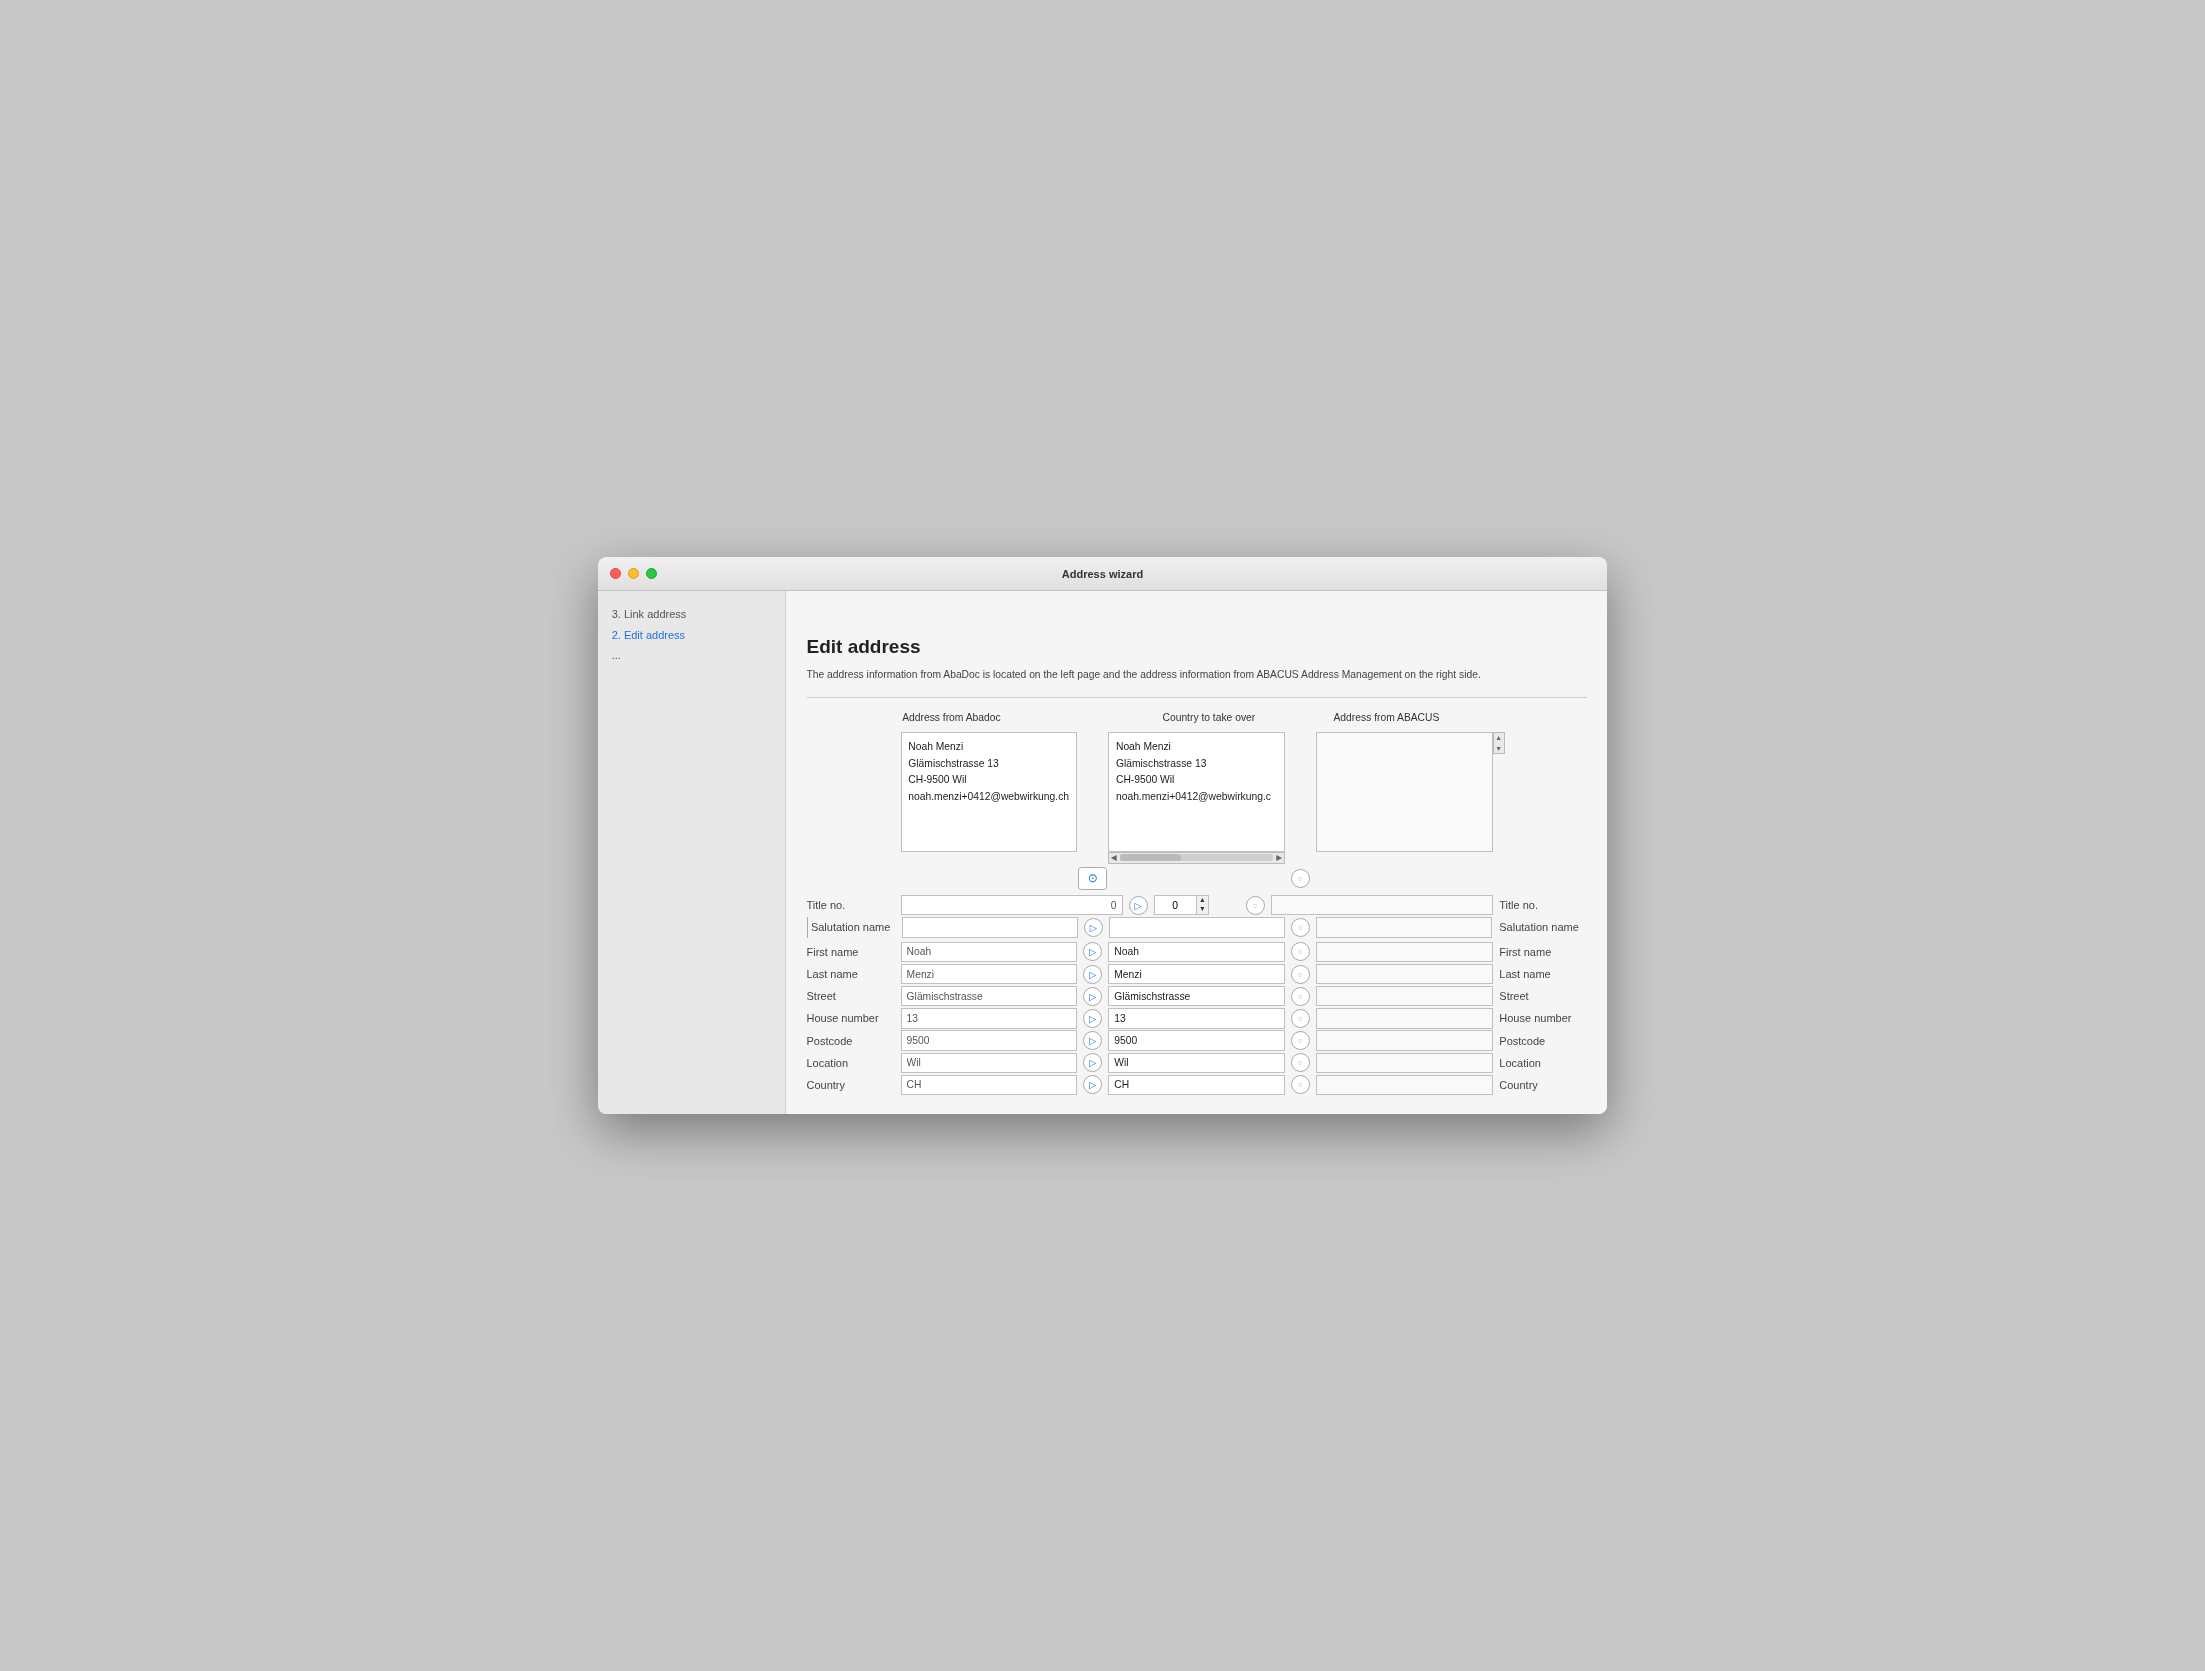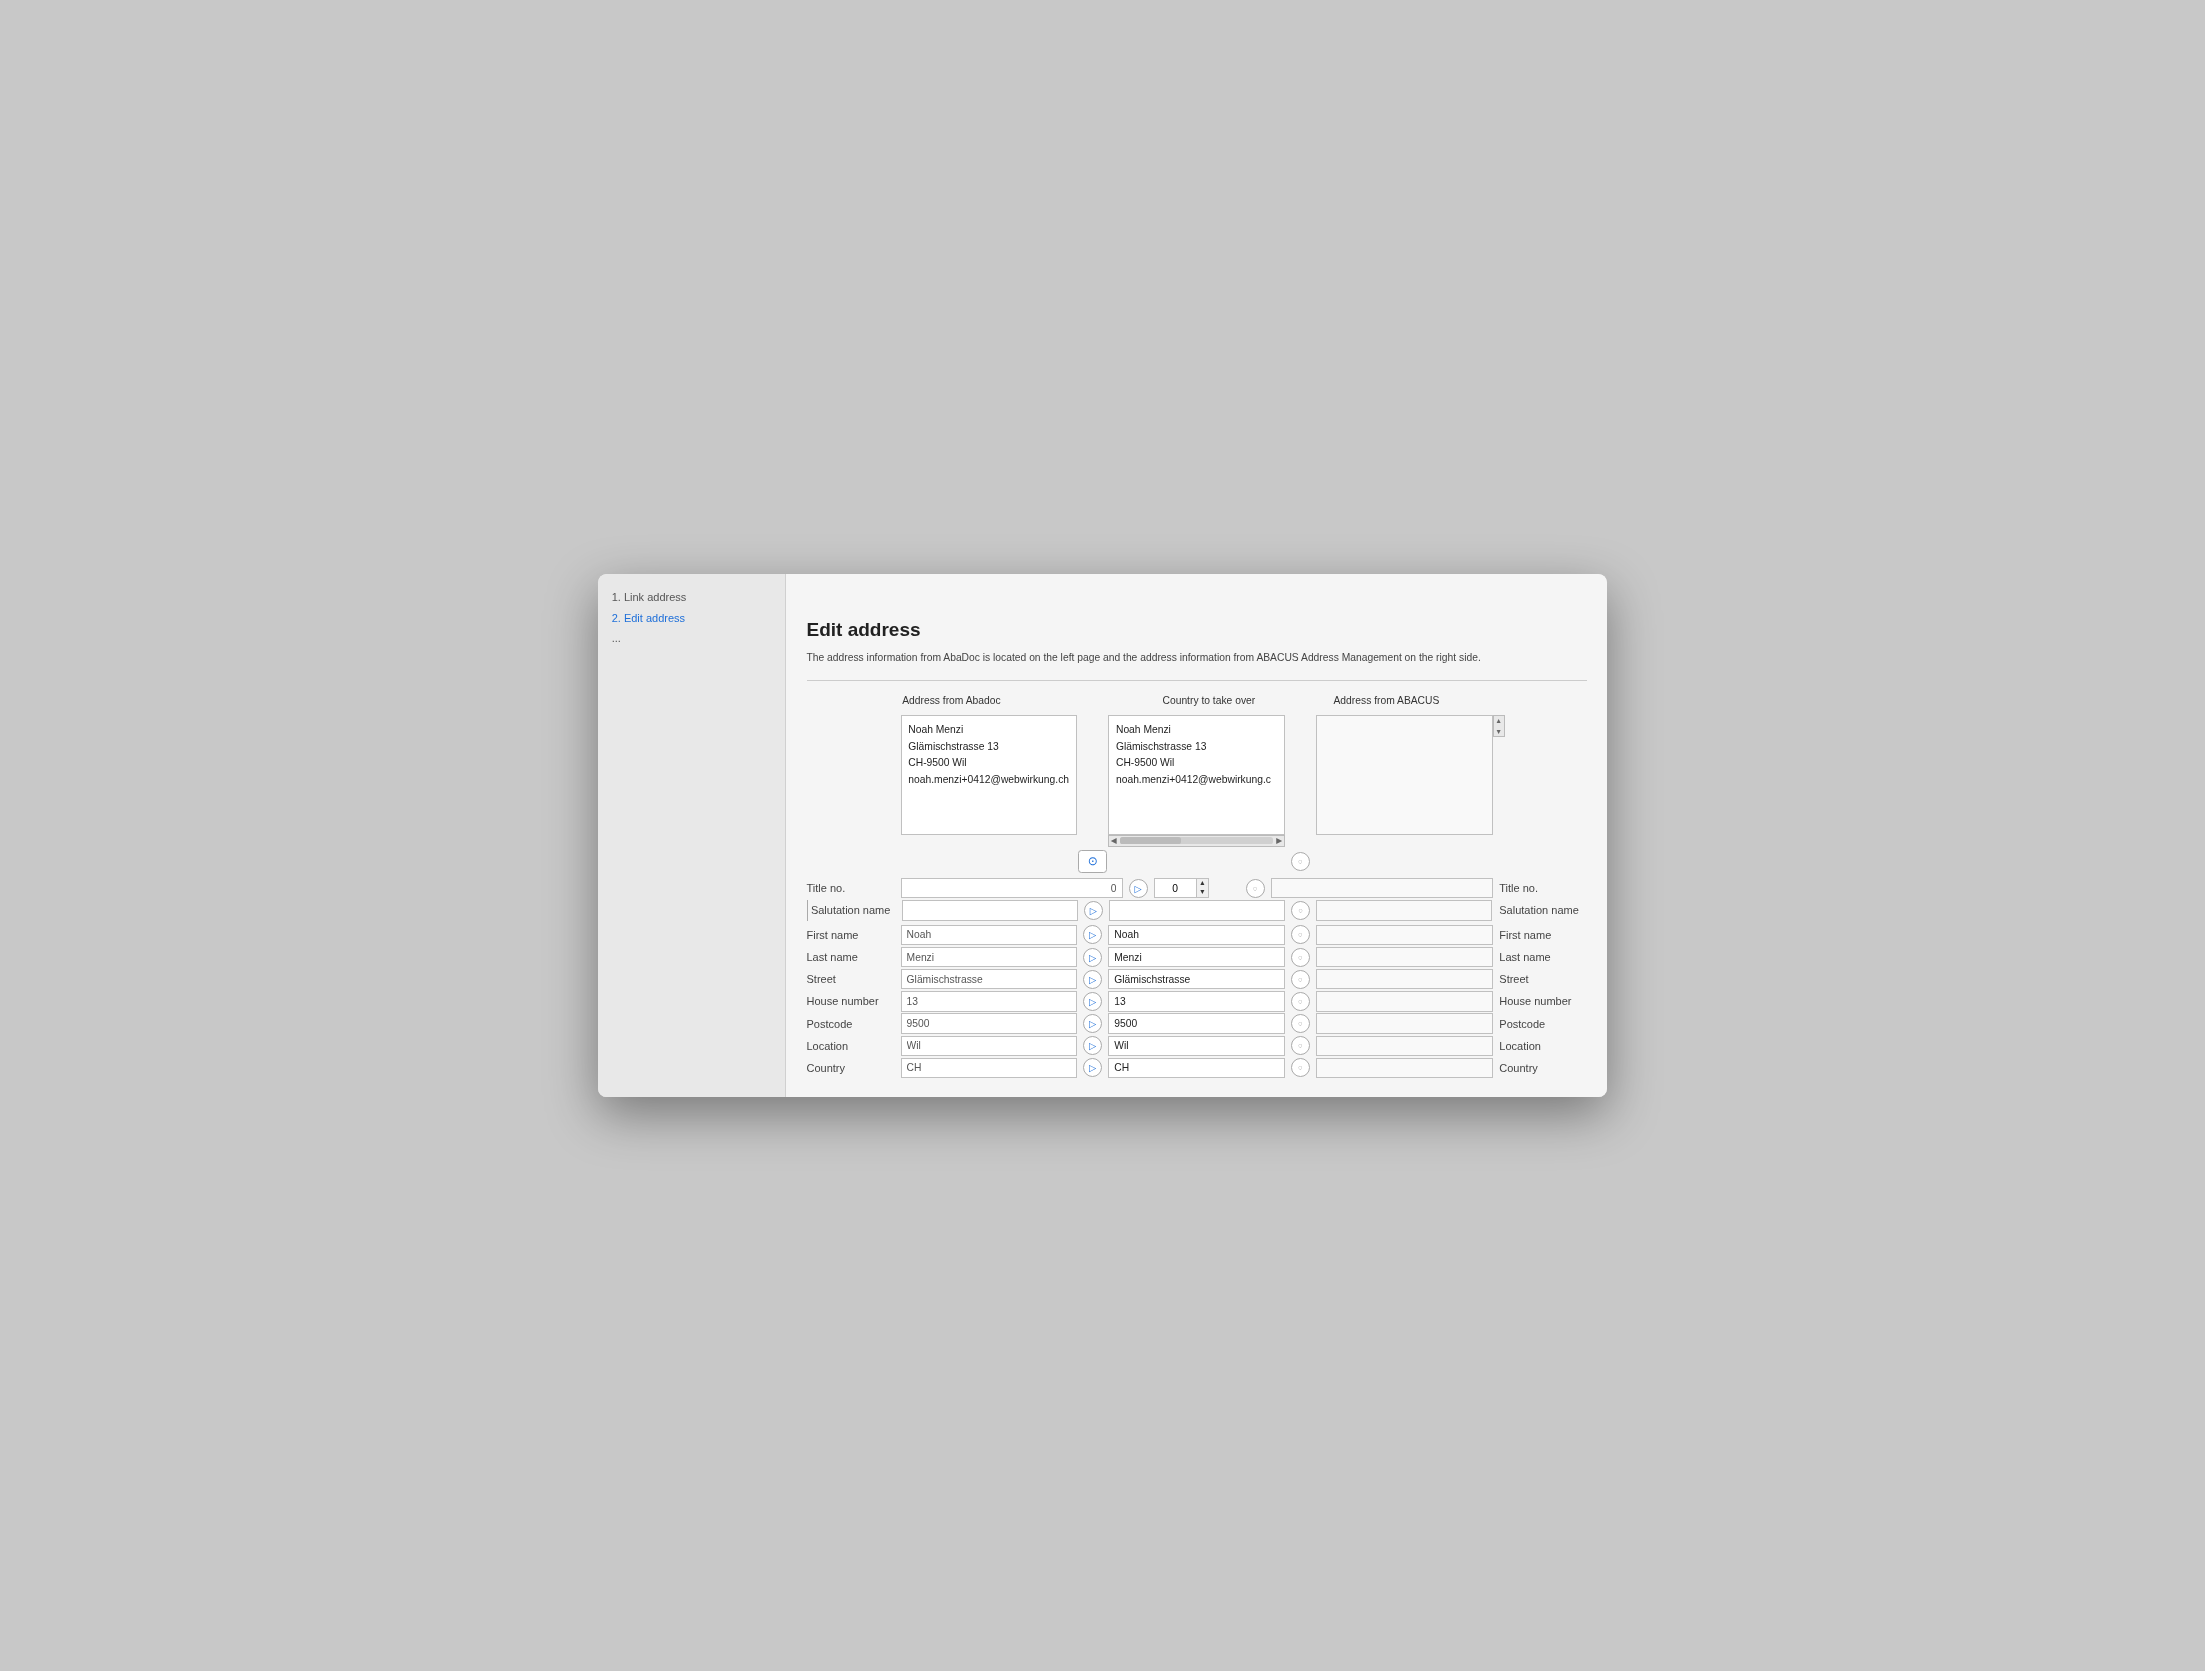--- a/index.html
+++ b/index.html
@@ -272,25 +272,33 @@
       cursor: pointer;
       text-align: center;
       font-weight: 500;
     }
   </style>
 </head>
 <body>
 
 <div class="window">
 
+  <div class="titlebar">
+    <div class="traffic-lights">
+      <div class="traffic-light tl-red"></div>
+      <div class="traffic-light tl-yellow"></div>
+      <div class="traffic-light tl-green"></div>
+    </div>
+    <span class="titlebar-title">Address wizard</span>
+  </div>
 
   <div class="window-body">
 
     <div class="sidebar">
-      <div class="sidebar-item">1. Link address</div>
+      <div class="sidebar-item">3. Link address</div>
       <div class="sidebar-item active">2. Edit address</div>
       <div class="sidebar-dots">...</div>
     </div>
 
     <div class="main-content">
       <div class="content-area">
 
         <div class="edit-address-title">Edit address</div>
         <div class="description">The address information from AbaDoc is located on the left page and the address information from ABACUS Address Management on the right side.</div>
         <hr class="divider">

